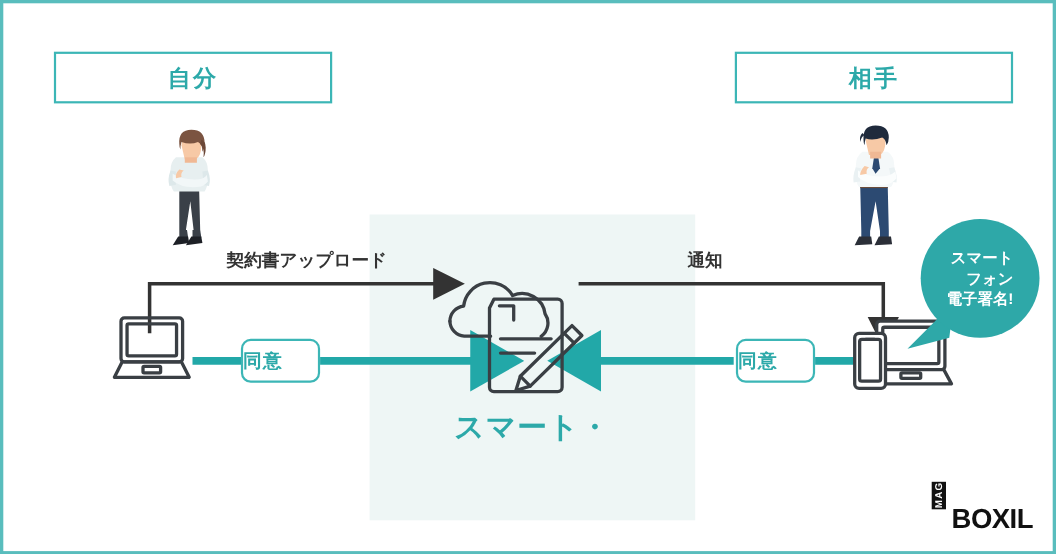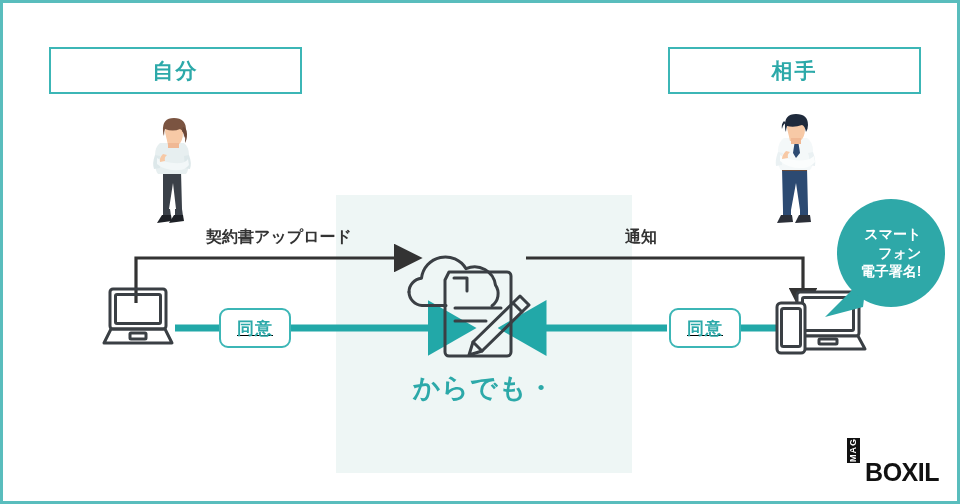--- a/index.html
+++ b/index.html
@@ -53,22 +53,22 @@
   #label-upload{left:203px;top:224px;}
   #label-notify{left:622px;top:224px;}
 
   
   .pill{
     position:absolute;
     box-sizing:border-box;
     border:2px solid #3cb6b6;
     border-radius:9px;
     background:#ffffff;
-    display:flex;align-items:center;justify-content:center;
-    width:72px;height:40px;text-decoration:underline;
+    display:flex;align-items:center;justify-content:flex-start;
+    width:72px;height:40px;
   }
   .pill span{
     color:#2ca9a9;font-size:17px;font-weight:bold;letter-spacing:1px;
   }
   #pill-left{left:216px;top:305px;}
   #pill-right{left:666px;top:305px;}
 
   
   .center-caption{
     position:absolute;
@@ -276,21 +276,21 @@
   </svg>
   <div id="bubble">
     <div class="btxt">
       <div>スマート</div>
       <div>フォン</div>
       <div>電子署名!</div>
     </div>
   </div>
 
   <div class="center-caption">
-    <div>からでも・</div>
+    <div>スマート・</div>
   </div>
 
   <div id="logo">
     <div class="mag">MAG</div>
     <div class="word">BOXIL</div>
   </div>
 
 </div>
 
 </body></html>

